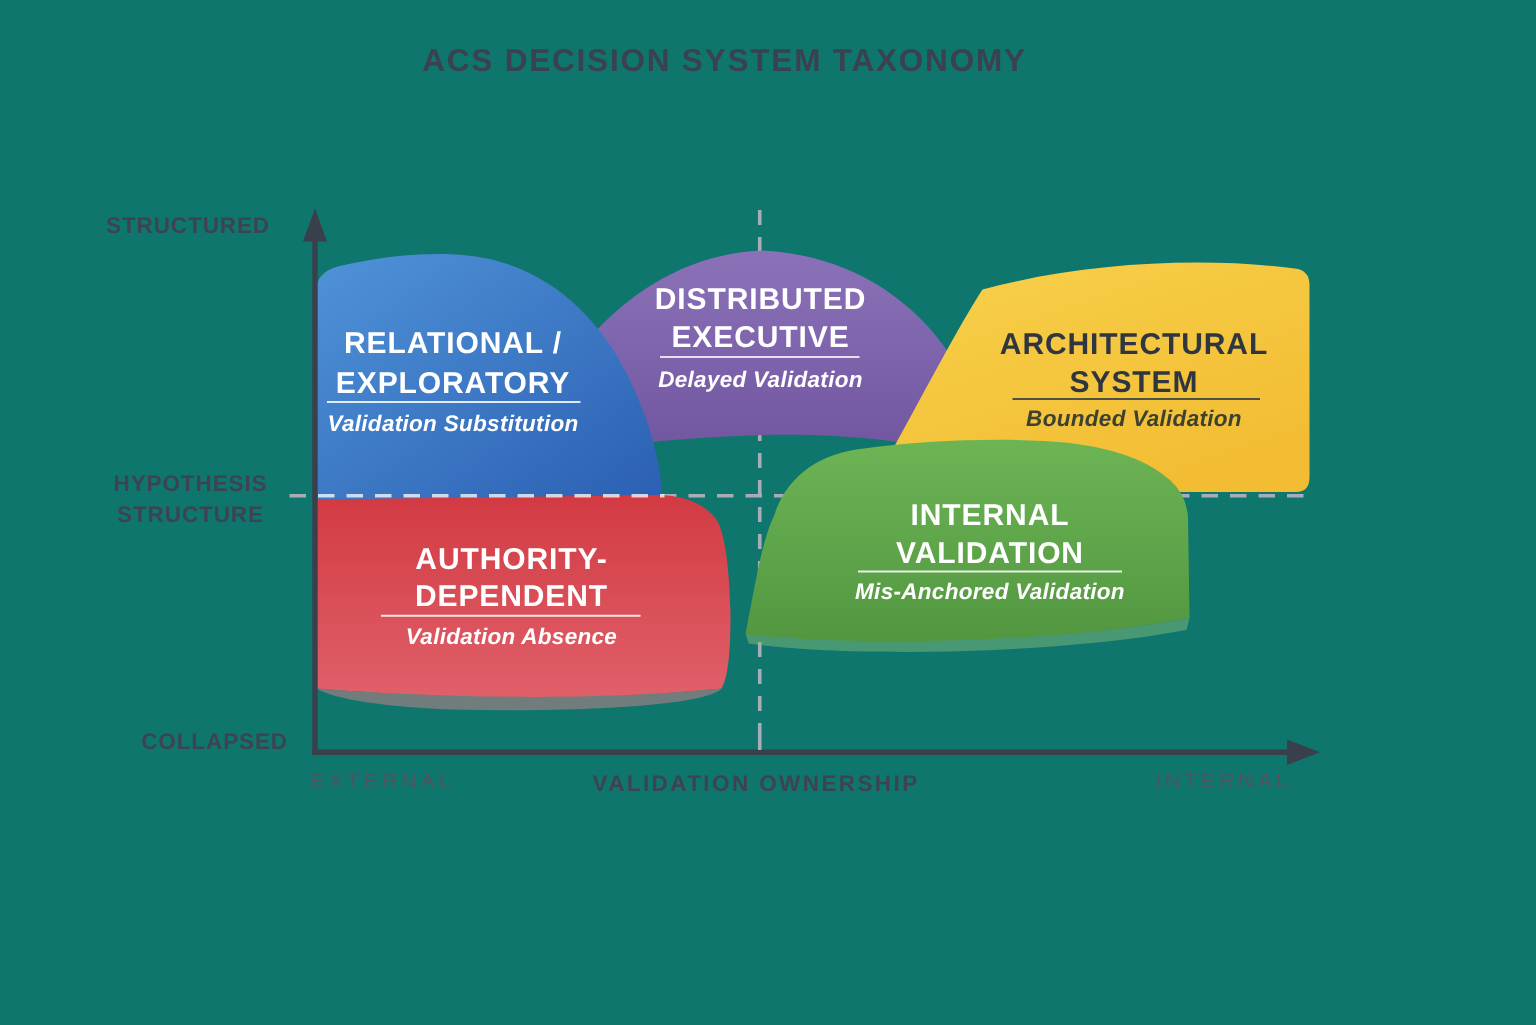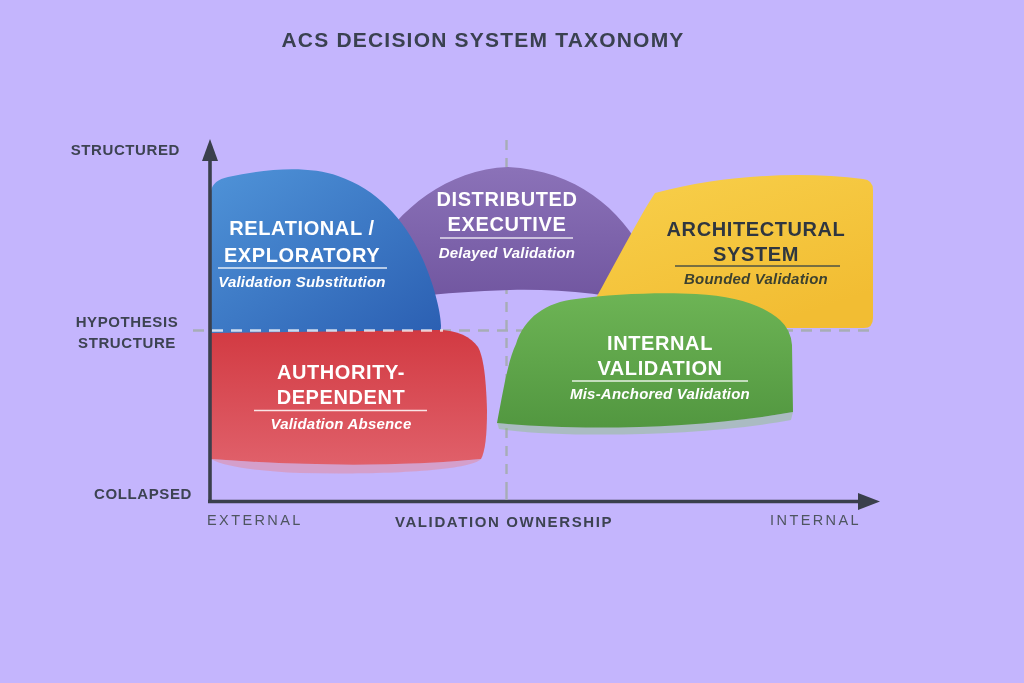--- a/index.html
+++ b/index.html
@@ -1,16 +1,16 @@
 <!DOCTYPE html>
 <html><head>
 <meta charset="utf-8">
 <style>
   html,body{margin:0;padding:0;background:#ffffff;}
-  .stage{position:relative;width:1024px;height:683px;background:#c4b5fd;overflow:hidden;
+  .stage{position:relative;width:1024px;height:683px;background:#0f766e;overflow:hidden;
          font-family:"Liberation Sans", sans-serif;}
   svg{display:block;}
   text{font-family:"Liberation Sans", sans-serif;}
   .diagram-title{font-size:21px;font-weight:700;letter-spacing:1.2px;fill:#3a4150;}
   .blob-title{font-size:20px;font-weight:700;letter-spacing:0.6px;fill:#ffffff;}
   .blob-title.dark{fill:#2f3640;}
   .blob-sub{font-size:15px;font-weight:600;font-style:italic;fill:#ffffff;letter-spacing:0.2px;}
   .blob-sub.dark{fill:#3c4130;}
   .axis-label{font-size:15px;font-weight:700;fill:#3d4352;letter-spacing:0.6px;}
   .axis-end-label{font-size:14.5px;font-weight:500;fill:#4e5560;letter-spacing:2.4px;}

